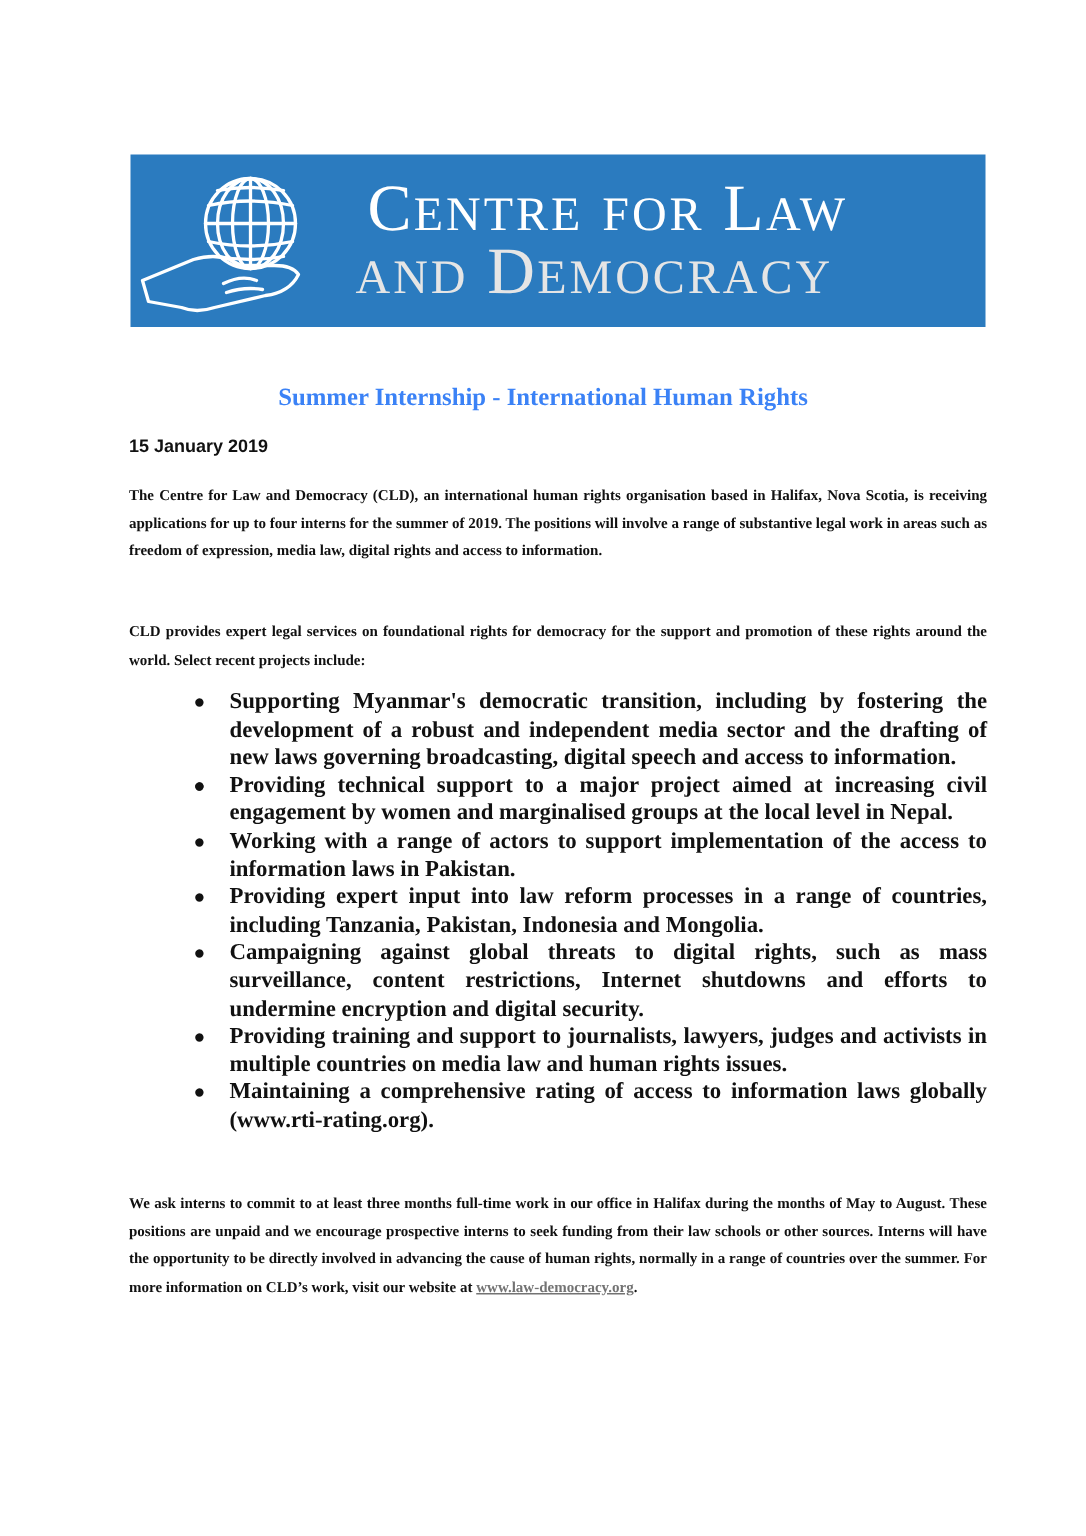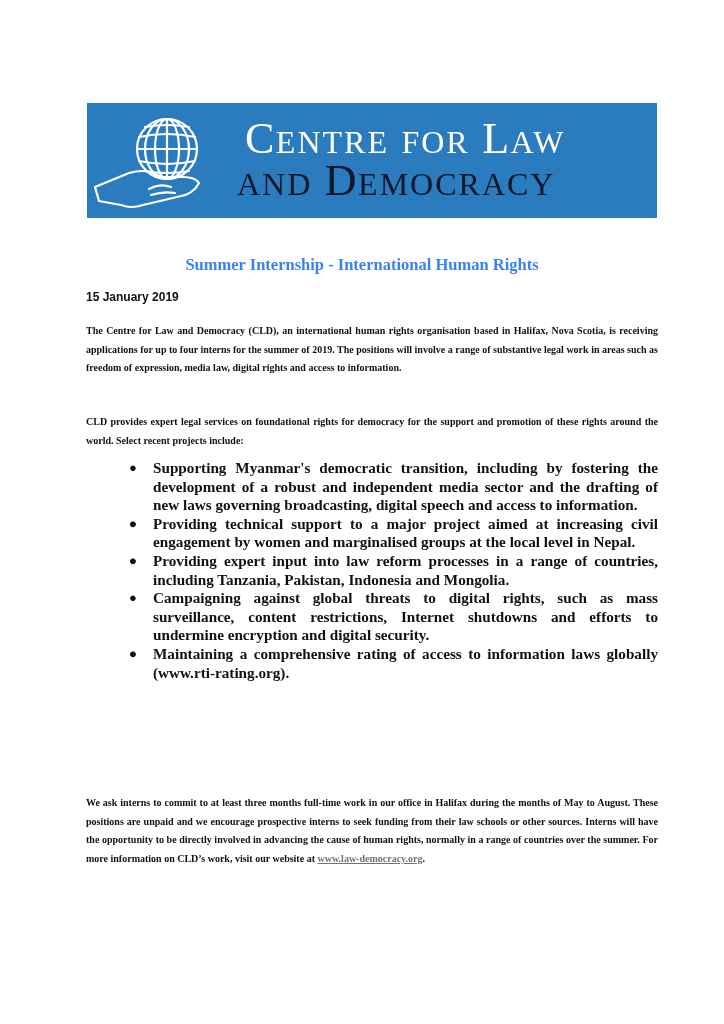--- a/index.html
+++ b/index.html
@@ -4,21 +4,21 @@
 <style>
   html, body { margin: 0; padding: 0; background: #ffffff; }
   body { width: 724px; height: 1024px; position: relative; overflow: hidden;
          font-family: "DejaVu Serif", "Liberation Serif", serif; color: #111; }
   .banner { position: absolute; left: 87px; top: 103px; width: 570px; height: 115px;
             background: #2b7bbf; }
   .logo-svg { position: absolute; left: 4px; top: 6px; width: 118px; height: 104px; }
   .brand-line1 { position: absolute; left: 158px; top: 14px; color: #fff;
                  font-family: "Liberation Serif", "DejaVu Serif", serif;
                  font-size: 44px; letter-spacing: 1.5px; line-height: 1; white-space: nowrap; }
-  .brand-line2 { position: absolute; left: 150px; top: 56px; color: #0f172a;
+  .brand-line2 { position: absolute; left: 150px; top: 56px; color: #e5e5e5;
                  font-family: "Liberation Serif", "DejaVu Serif", serif;
                  font-size: 44px; letter-spacing: 1.5px; line-height: 1; white-space: nowrap; }
   .sc { font-size: 32px; letter-spacing: 2px; text-align: right; }
   .title { position: absolute; left: 0; width: 724px; top: 255px; text-align: center;
            font-family: "Liberation Serif", "DejaVu Serif", serif;
            font-weight: bold; font-size: 16.5px; color: #3b82f6; }
   .date { position: absolute; left: 86px; top: 290px; font-weight: bold;
           font-family: "Liberation Sans", sans-serif; font-size: 12px; color: #111; }
   .para { position: absolute; left: 86px; width: 572px; font-weight: bold;
           font-family: "Liberation Serif", "DejaVu Serif", serif;
@@ -65,20 +65,20 @@
 <div class="title">Summer Internship - International Human Rights</div>
 <div class="date">15 January 2019</div>
 
 <p class="para p1" style="margin:0">The Centre for Law and Democracy (CLD), an international human rights organisation based in Halifax, Nova Scotia, is receiving applications for up to four interns for the summer of 2019. The positions will involve a range of substantive legal work in areas such as freedom of expression, media law, digital rights and access to information.</p>
 <p class="para p2" style="margin:0">CLD provides expert legal services on foundational rights for democracy for the support and promotion of these rights around the world. Select recent projects include:</p>
 
 <ul class="projects">
   <li><span class="bullet">●</span><span>Supporting Myanmar's democratic transition, including by fostering the development of a robust and independent media sector and the drafting of new laws governing broadcasting, digital speech and access to information.</span></li>
   <li><span class="bullet">●</span></li>
   <li><span class="bullet">●</span><span>Providing technical support to a major project aimed at increasing civil engagement by women and marginalised groups at the local level in Nepal.</span></li>
-  <li><span class="bullet">●</span></li>
+  <li><span class="bullet">●</span><span>Working with a range of actors to support implementation of the access to information laws in Pakistan.</span></li>
   <li><span class="bullet">●</span><span>Providing expert input into law reform processes in a range of countries, including Tanzania, Pakistan, Indonesia and Mongolia.</span></li>
   <li><span class="bullet">●</span><span>Campaigning against global threats to digital rights, such as mass surveillance, content restrictions, Internet shutdowns and efforts to undermine encryption and digital security.</span></li>
-  <li><span class="bullet">●</span></li>
+  <li><span class="bullet">●</span><span>Providing training and support to journalists, lawyers, judges and activists in multiple countries on media law and human rights issues.</span></li>
   <li><span class="bullet">●</span><span>Maintaining a comprehensive rating of access to information laws globally (www.rti-rating.org).</span></li>
 </ul>
 
 <p class="para p3" style="margin:0"><span>We ask interns to commit to at least three months full-time work in our office in Halifax during the months of May to August. These positions are unpaid and we encourage prospective interns to seek funding from their law schools or other sources. Interns will have the opportunity to be directly involved in advancing the cause of human rights, normally in a range of countries over the summer. For more information on CLD’s work, visit our website at </span><a class="link">www.law-democracy.org</a><span>.</span></p>
 
 </body></html>

